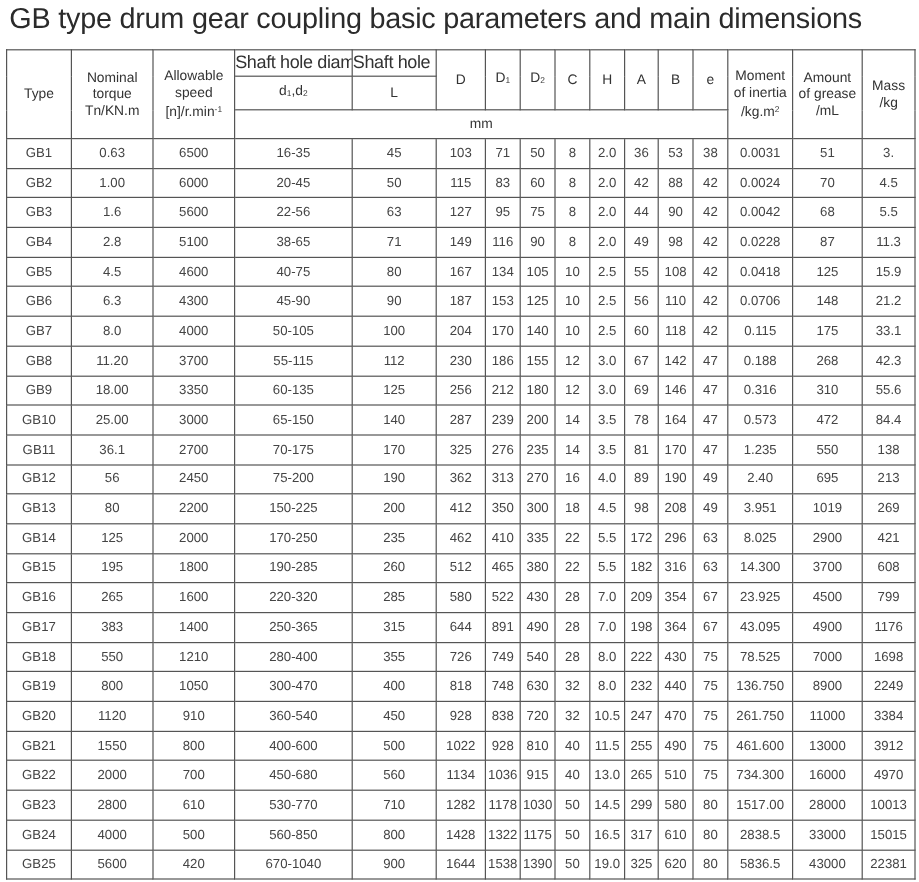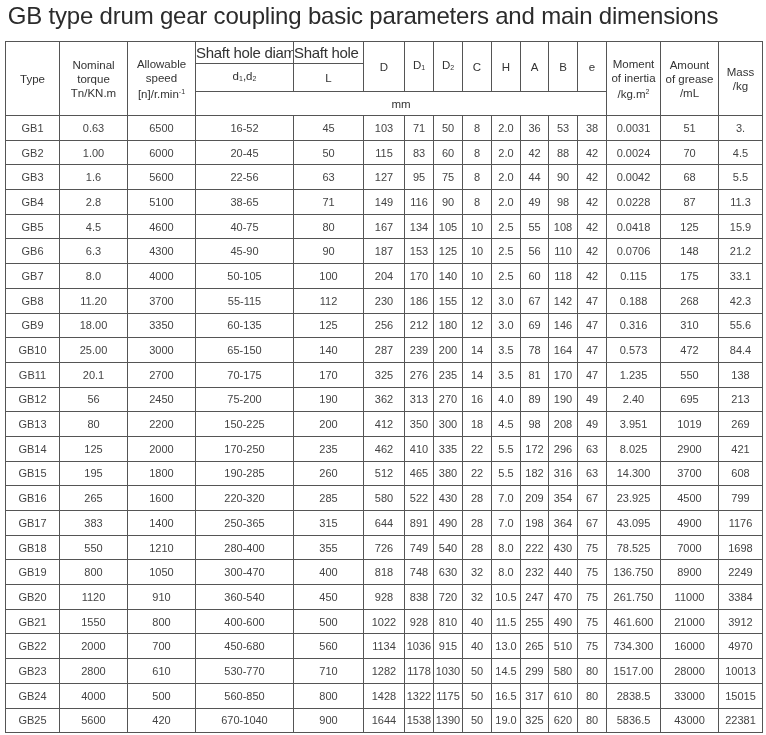--- a/index.html
+++ b/index.html
@@ -80,21 +80,21 @@
     </tr>
     <tr class="h3">
       <th colspan="10">mm</th>
     </tr>
   </thead>
   <tbody id="tbody">
       <tr>
         <td>GB1</td>
         <td>0.63</td>
         <td>6500</td>
-        <td>16-52</td>
+        <td>16-35</td>
         <td>45</td>
         <td>103</td>
         <td>71</td>
         <td>50</td>
         <td>8</td>
         <td>2.0</td>
         <td>36</td>
         <td>53</td>
         <td>38</td>
         <td>0.0031</td>
@@ -258,21 +258,21 @@
         <td>3.5</td>
         <td>78</td>
         <td>164</td>
         <td>47</td>
         <td>0.573</td>
         <td>472</td>
         <td>84.4</td>
       </tr>
       <tr>
         <td>GB11</td>
-        <td>20.1</td>
+        <td>36.1</td>
         <td>2700</td>
         <td>70-175</td>
         <td>170</td>
         <td>325</td>
         <td>276</td>
         <td>235</td>
         <td>14</td>
         <td>3.5</td>
         <td>81</td>
         <td>170</td>
@@ -451,21 +451,21 @@
         <td>500</td>
         <td>1022</td>
         <td>928</td>
         <td>810</td>
         <td>40</td>
         <td>11.5</td>
         <td>255</td>
         <td>490</td>
         <td>75</td>
         <td>461.600</td>
-        <td>21000</td>
+        <td>13000</td>
         <td>3912</td>
       </tr>
       <tr>
         <td>GB22</td>
         <td>2000</td>
         <td>700</td>
         <td>450-680</td>
         <td>560</td>
         <td>1134</td>
         <td>1036</td>

